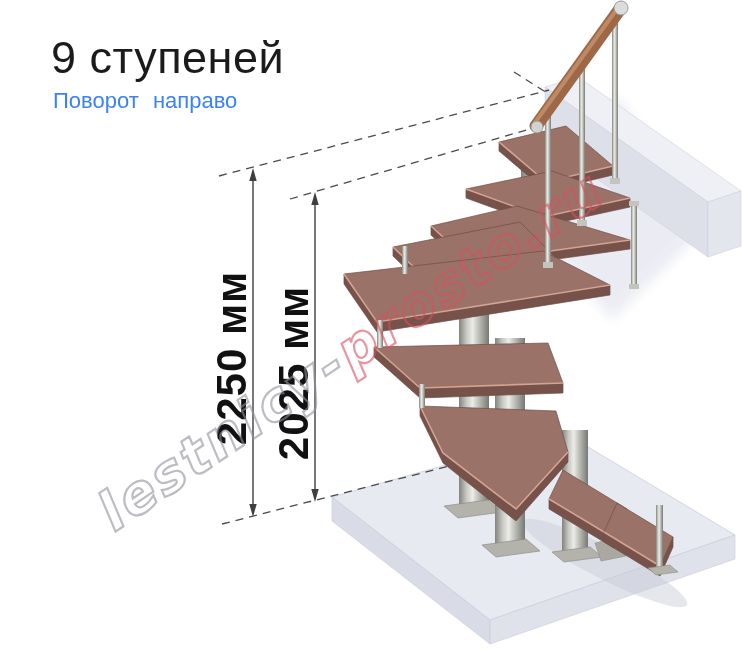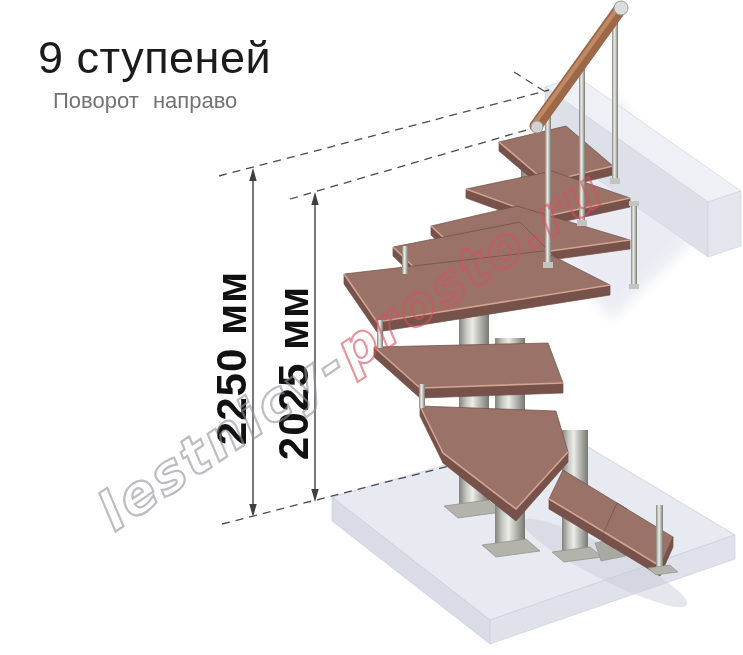--- a/index.html
+++ b/index.html
@@ -1,25 +1,25 @@
 <!DOCTYPE html>
 <html><head>
 <meta charset="utf-8">
 <style>
   html,body{margin:0;padding:0;background:#fff;}
   #stage{
     position:relative;width:743px;height:655px;background:#ffffff;
     font-family:"Liberation Sans","DejaVu Sans",sans-serif;overflow:hidden;
   }
   #figure-title{
-    position:absolute;left:38px;top:34px;font-size:45px;line-height:1.05;
+    position:absolute;left:51px;top:34px;font-size:45px;line-height:1.05;
     color:#1b1b1b;letter-spacing:0.5px;white-space:nowrap;
   }
   #figure-subtitle{
-    position:absolute;left:53px;top:88px;font-size:22px;color:#737373;
+    position:absolute;left:53px;top:88px;font-size:22px;color:#3b82f6;
     word-spacing:8px;white-space:nowrap;
   }
   svg{position:absolute;left:0;top:0;}
   .dim-label{
     font-family:"Liberation Sans","DejaVu Sans",sans-serif;
     font-weight:bold;font-size:42px;fill:#111;letter-spacing:1px;
   }
   .wm{
     font-family:"DejaVu Sans","Liberation Sans",sans-serif;
     font-weight:bold;font-style:italic;font-size:54px;letter-spacing:3px;

